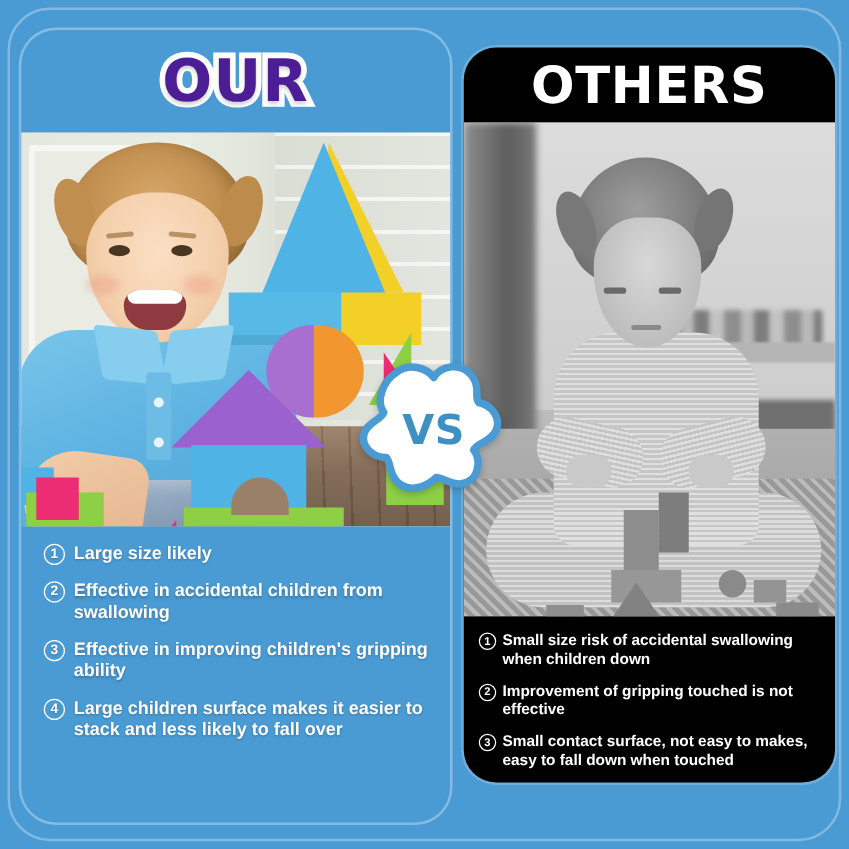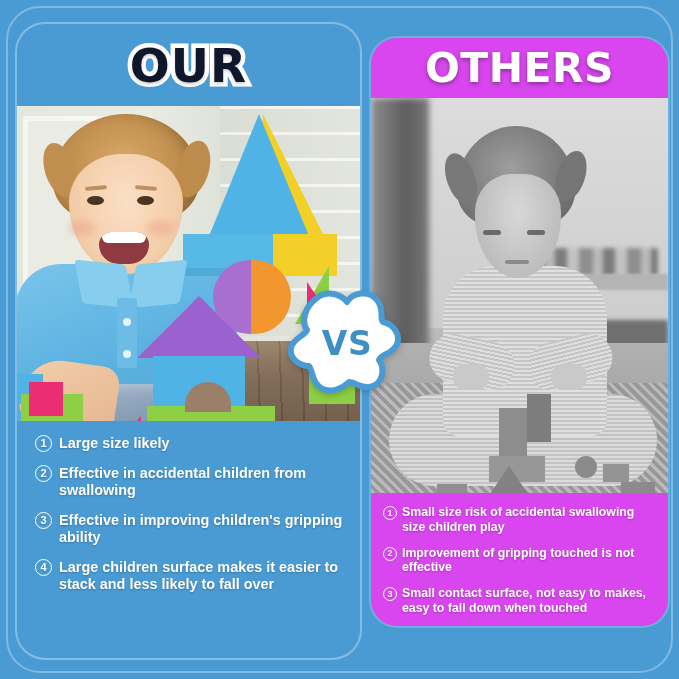--- a/index.html
+++ b/index.html
@@ -26,39 +26,39 @@
     box-sizing:border-box;
   }
   .card-our{
     left:17px;top:24px;width:343px;height:634px;
     background:#4a9bd4;
     border-radius:28px;
     box-shadow:0 0 0 2px rgba(255,255,255,.33);
   }
   .card-others{
     left:371px;top:38px;width:297px;height:588px;
-    background:#d946ef;
+    background:#000000;
     border-radius:26px;
     box-shadow:0 0 0 2px rgba(255,255,255,.20);
   }
 
   
   .hdr{
     width:100%;
     display:flex;align-items:center;justify-content:center;
     box-sizing:border-box;
   }
   .hdr-our{height:82px;}
   .hdr-others{height:60px;}
 
   .title-our{
     font-size:47px;
     font-weight:bold;
     letter-spacing:1px;
-    color:#0f172a;
+    color:#4c1d95;
     -webkit-text-stroke:9px #ffffff;
     paint-order:stroke fill;
     text-shadow:0 2px 3px rgba(0,0,0,.18);
     font-family:"DejaVu Sans", sans-serif;
     line-height:1;
     margin:0;padding:0 0 0 0;
   }
   .title-others{
     font-size:41px;
     font-weight:bold;
@@ -534,21 +534,21 @@
       <div class="g-blk gb5"></div>
       <div class="g-blk gb6"></div>
       <div class="g-blk gb7"></div>
       <div class="g-blk gb8"></div>
     </div>
   </div>
 
   <div class="bullets bullets-others">
     <div class="bullet">
       <span class="num">1</span>
-      <span class="btext">Small size risk of accidental swallowing size children play</span>
+      <span class="btext">Small size risk of accidental swallowing when children down</span>
     </div>
     <div class="bullet">
       <span class="num">2</span>
       <span class="btext">Improvement of gripping touched is not effective</span>
     </div>
     <div class="bullet">
       <span class="num">3</span>
       <span class="btext">Small contact surface, not easy to makes, easy to fall down when touched</span>
     </div>
   </div>

